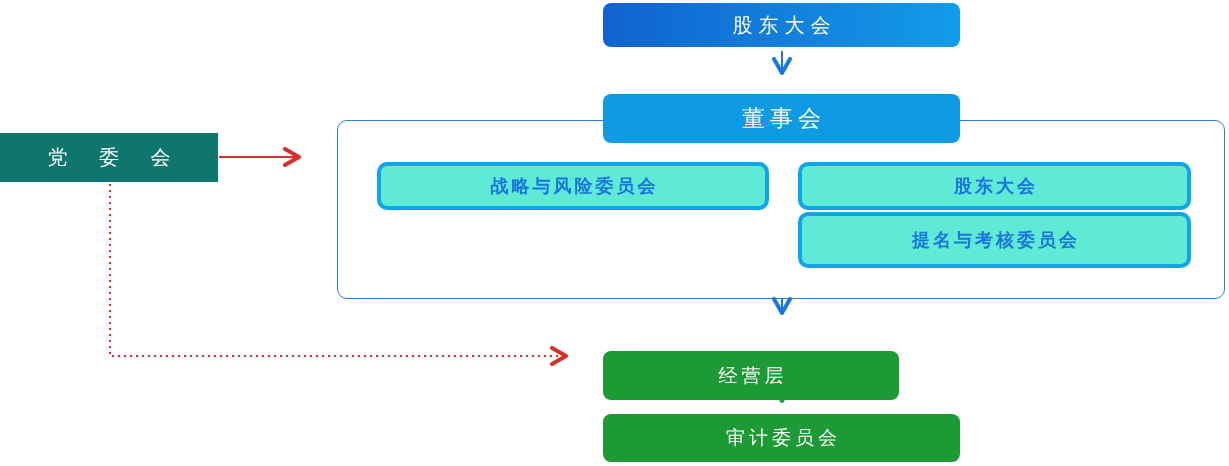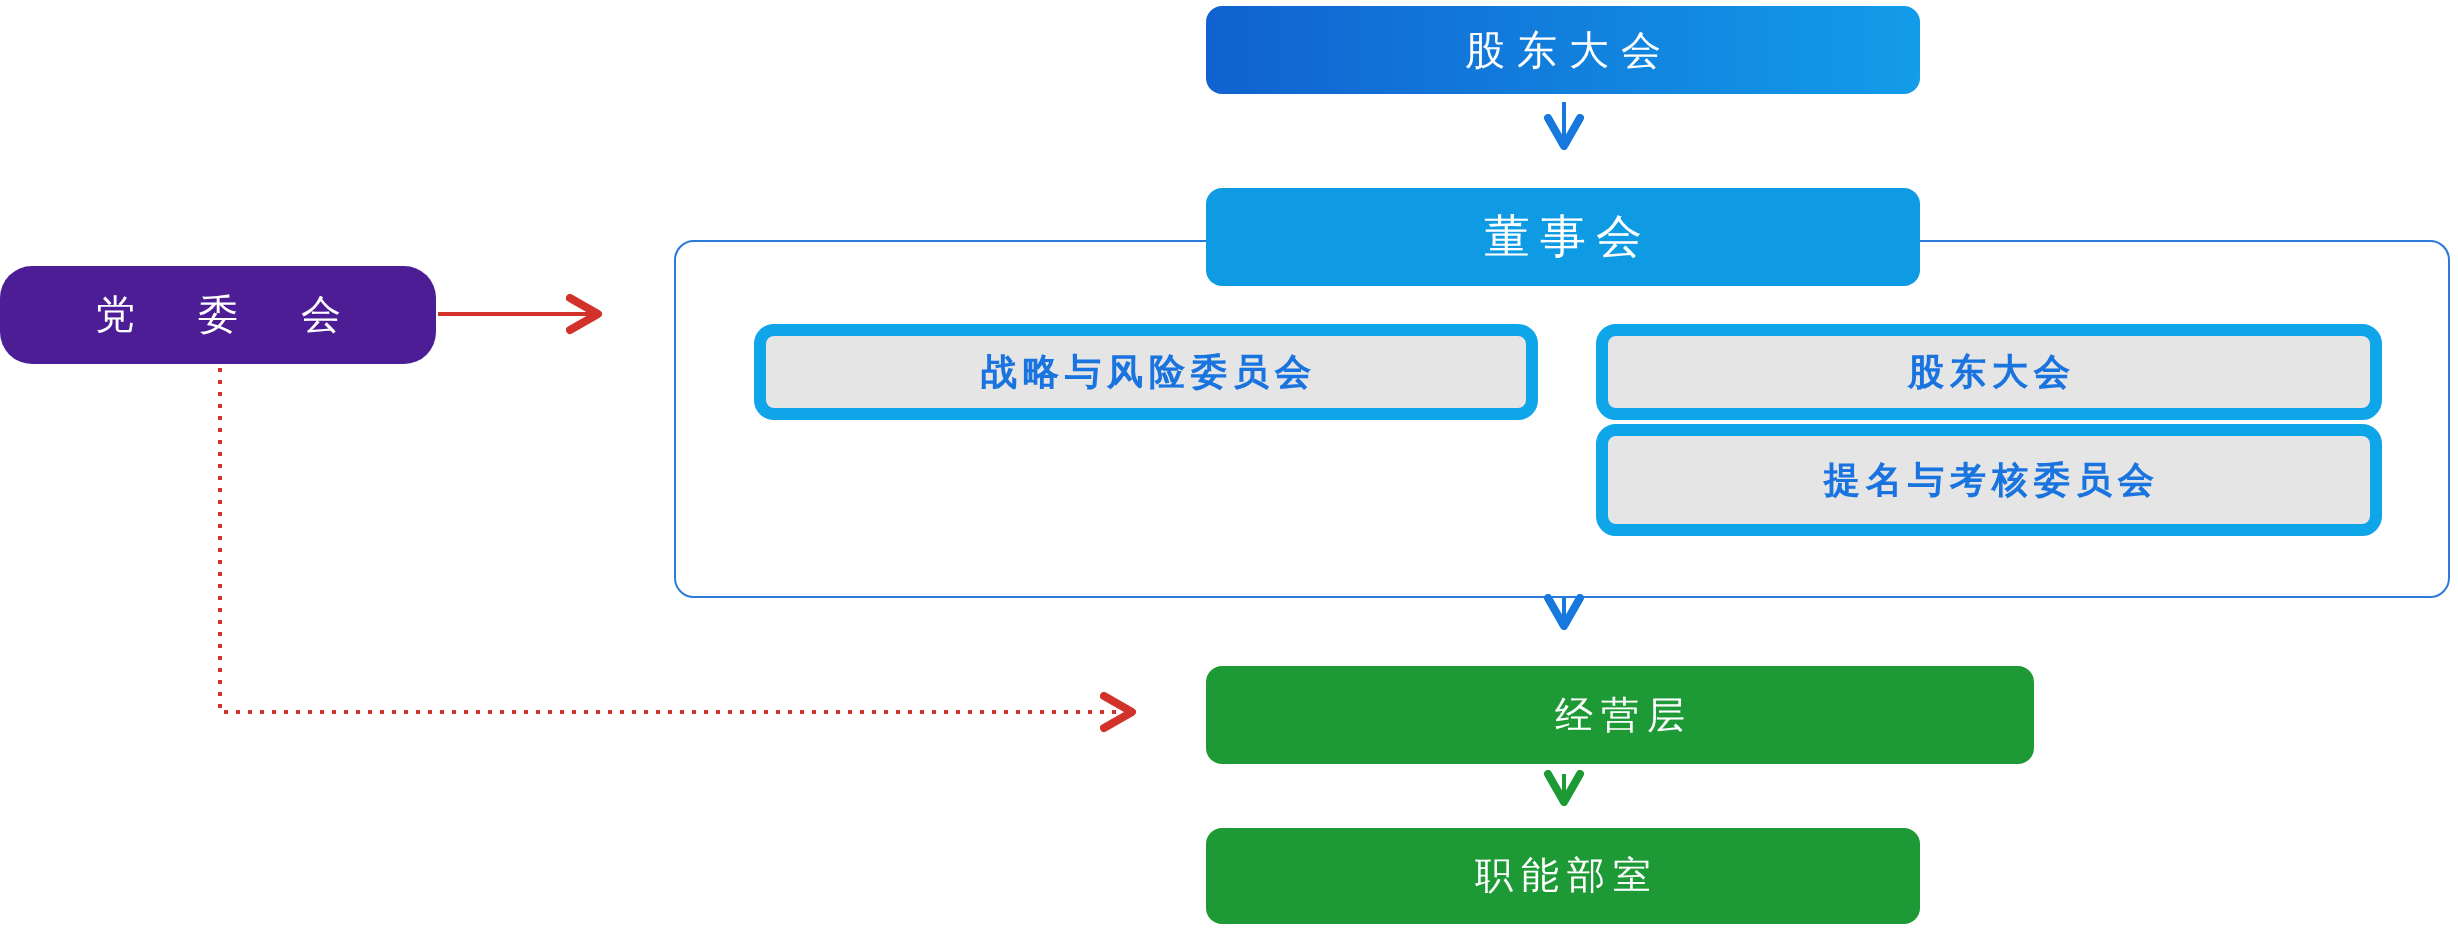--- a/index.html
+++ b/index.html
@@ -22,39 +22,39 @@
     left:603px; top:94px; width:357px; height:49px;
     background:#0f9be3; border-radius:8px; font-size:23px; letter-spacing:5px; padding-left:5px;
   }
   .board-frame {
     position:absolute; left:337px; top:120px; width:888px; height:179px;
     border:1px solid #2b7cd9; border-radius:10px; z-index:1; box-sizing:border-box;
     background:transparent;
   }
   .committee {
     position:absolute; display:flex; align-items:center; justify-content:center;
-    background:#e5e5e5; border:6px solid #0ea5e9; border-radius:10px;
+    background:#5eead4; border:4px solid #0ea5e9; border-radius:10px;
     color:#1a74e0; font-weight:bold; font-size:18px; letter-spacing:3px; padding-left:3px;
     z-index:3; box-sizing:border-box;
   }
   .committee-strategy  { left:377px; top:162px; width:392px; height:48px; }
   .committee-audit     { left:798px; top:162px; width:393px; height:48px; }
   .committee-finance   { left:377px; top:228px; width:392px; height:48px; }
   .committee-nomination{ left:798px; top:212px; width:393px; height:56px; }
   .node-management {
-    left:603px; top:333px; width:414px; height:49px;
+    left:603px; top:351px; width:296px; height:49px;
     background:#1d9a35; border-radius:8px; font-size:19px; letter-spacing:4px; padding-left:4px;
   }
   .node-functional {
     left:603px; top:414px; width:357px; height:48px;
     background:#1d9a35; border-radius:8px; font-size:19px; letter-spacing:4px; padding-left:4px;
   }
   .node-party {
     left:0px; top:133px; width:218px; height:49px;
-    background:#4c1d95; border-radius:16px; font-size:20px; letter-spacing:13px; padding-left:13px;
+    background:#0f766e; border-radius:0; font-size:20px; letter-spacing:13px; padding-left:13px;
   }
 </style>
 </head>
 <body>
 
 <div class="canvas">
 
   <div class="board-frame"></div>
 
   <svg class="arrows" width="1229" height="466" viewBox="0 0 1229 466">
@@ -99,16 +99,16 @@
 
   <div class="node node-party">
     <span>党 委 会</span>
   </div>
 
   <div class="node node-management">
     <span>经营层</span>
   </div>
 
   <div class="node node-functional">
-    <span>职能部室</span>
+    <span>审计委员会</span>
   </div>
 
 </div>
 
 </body></html>

